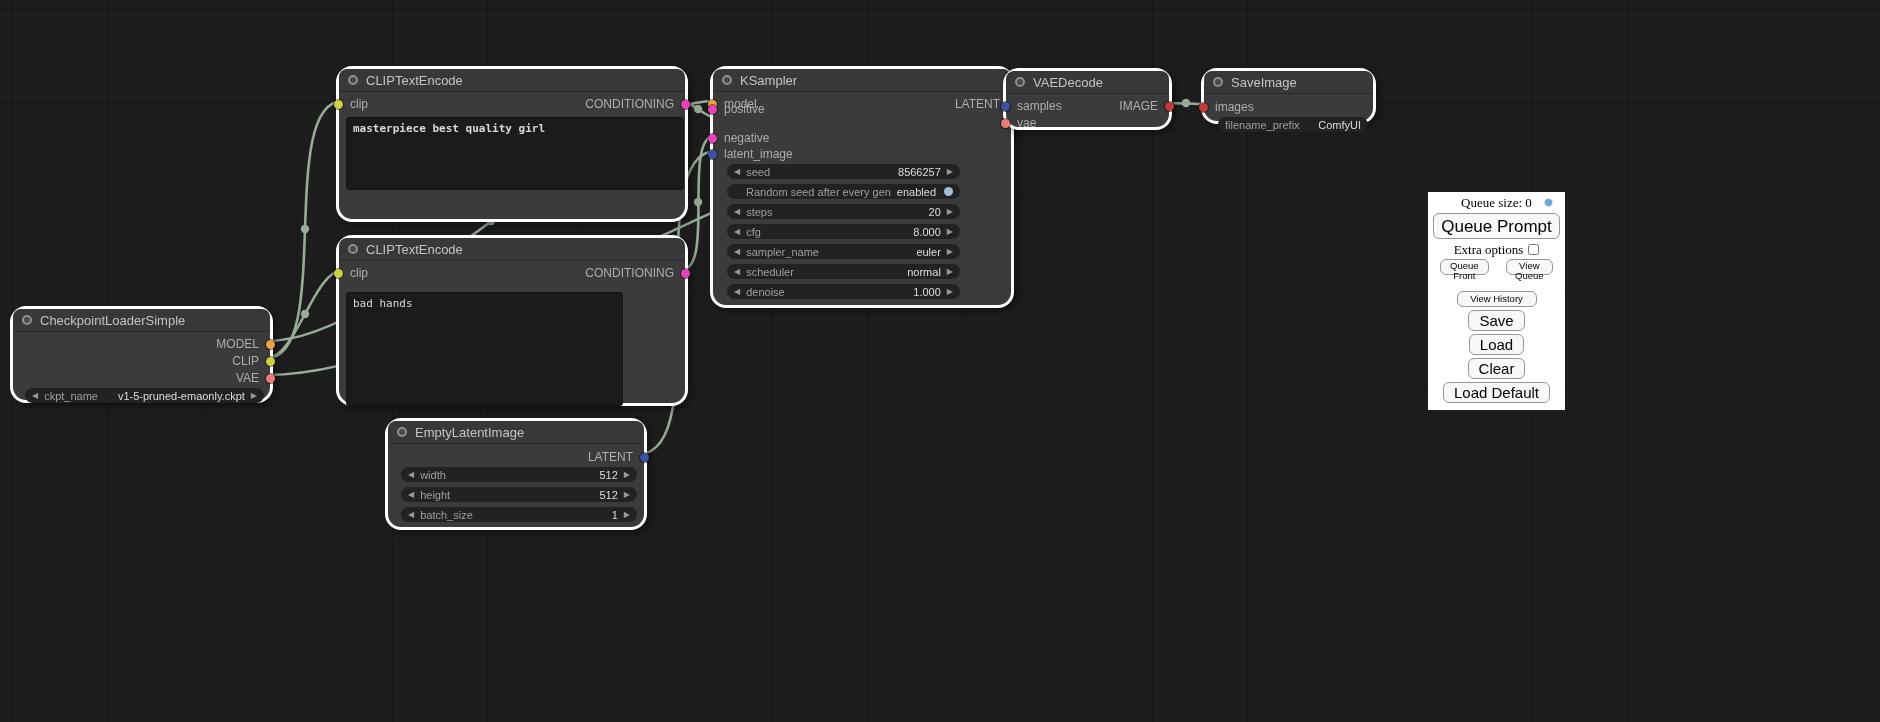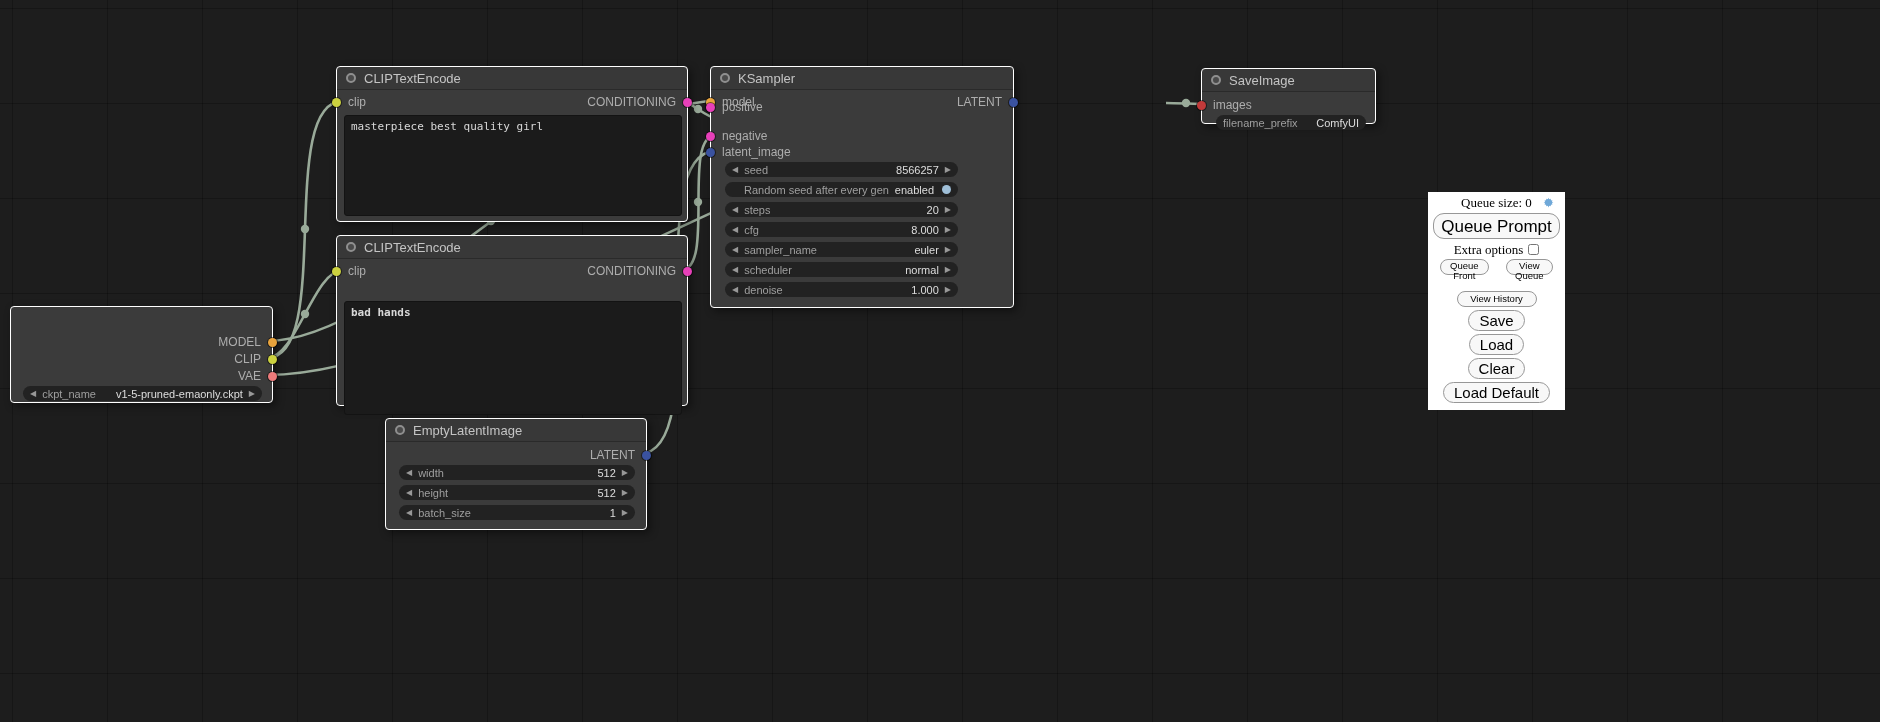--- a/index.html
+++ b/index.html
@@ -11,21 +11,21 @@
       linear-gradient(90deg, rgba(0,0,0,.25) 1px, transparent 1px);
     background-size:95px 95px;
     background-position:12px 8px;
     font-family:"Liberation Sans",sans-serif;
   }
   #canvas{position:relative;width:1880px;height:722px}
   #links{position:absolute;left:0;top:0;z-index:1}
   #links path{stroke:#99AA99;stroke-width:2.6;fill:none}
   #links circle{fill:#99AA99}
 
-  .node{position:absolute;z-index:2;background:#3b3b3b;border:1px solid #ffffff;border-radius:4px;
+  .node{position:absolute;z-index:2;background:#3b3b3b;border:3px solid #ffffff;border-radius:16px;
         box-shadow:3px 3px 9px rgba(0,0,0,.45);box-sizing:border-box}
   .ntitle{height:22px;display:flex;align-items:center;gap:8px;padding:0 9px;background:#383838;
           border-radius:8px 8px 0 0;border-bottom:1px solid rgba(0,0,0,.25)}
   .ndot{width:6px;height:6px;border-radius:50%;background:#4a4a4a;border:2px solid #8f8f8f;flex:none}
   .ntext{color:#c4c4c4;font-size:13px;white-space:nowrap}
 
   .slot{position:absolute;display:flex;align-items:center;gap:7px;height:16px;font-size:12px;color:#adadad;white-space:nowrap}
   .slot.in{left:-5px}
   .slot.out{right:-5px;flex-direction:row-reverse}
   .sdot{width:9px;height:9px;border-radius:50%;flex:none;box-shadow:0 0 0 1px rgba(0,0,0,.5)}
@@ -46,21 +46,21 @@
   .nta{position:absolute;background:#1b1b1b;border:1px solid #131313;border-radius:3px;color:#d8d8d8;
        font-family:"DejaVu Sans Mono",monospace;font-size:11px;line-height:1.35;padding:4px 6px;resize:none;outline:none;
        box-sizing:border-box}
 
   
   #menu{position:absolute;left:1428px;top:192px;width:137px;z-index:3;background:#ffffff;color:#000;
         display:flex;flex-direction:column;align-items:center;padding:3px 12px 7px;box-sizing:border-box;
         font-family:"Liberation Serif",serif}
   .menu-head{width:100%;position:relative;display:flex;align-items:center;justify-content:center;font-size:13px;height:16px}
   .gear{position:absolute;right:-2px;top:1px;line-height:0;cursor:pointer}
-  .btn{font-family:"Liberation Sans",sans-serif;background:#f8f8f8;border:1px solid #979797;border-radius:11px;
+  .btn{font-family:"Liberation Sans",sans-serif;background:#f8f8f8;border:1px solid #979797;border-radius:6px;
        color:#000;cursor:pointer;line-height:1}
   .btn.big{width:127px;height:26px;font-size:17px;margin:2px 0 1px}
   .extra-row{display:flex;align-items:center;gap:5px;font-size:13px;height:19px}
   .extra-row input{width:11px;height:11px;margin:0}
   .pair-row{display:flex;gap:17px;justify-content:flex-end;width:100%}
   .btn.tiny{font-size:9.5px;height:16px;padding:1px 4px}
   .btn.vh{width:80px;margin-top:16px}
   .btn.med{font-size:15px;height:21px;margin-top:3px;padding:0 10px}
 </style>
 </head>
@@ -83,20 +83,24 @@
     <circle cx="305" cy="314" r="4.2"></circle>
       <circle cx="637" cy="247" r="4.2"></circle>
     <circle cx="698" cy="109" r="4.2"></circle>
       <circle cx="698" cy="202" r="4.2"></circle>
     <circle cx="677" cy="302" r="4.2"></circle>
       <circle cx="985" cy="102" r="4.2"></circle>
     <circle cx="1186" cy="103" r="4.2"></circle>
   </svg>
 
   <div class="node" style="left:10px;top:306px;width:263px;height:97px">
+    <div class="ntitle">
+      <span class="ndot"></span>
+      <span class="ntext">CheckpointLoaderSimple</span>
+    </div>
     <div class="slot out" style="top:27px">
       <span class="sdot c-model"></span>
       <span>MODEL</span>
     </div>
     <div class="slot out" style="top:44px">
       <span class="sdot c-clip"></span>
       <span>CLIP</span>
     </div>
     <div class="slot out" style="top:61px">
       <span class="sdot c-vae"></span>
@@ -116,37 +120,37 @@
       <span class="ntext">CLIPTextEncode</span>
     </div>
     <div class="slot in" style="top:27px">
       <span class="sdot c-clip"></span>
       <span>clip</span>
     </div>
     <div class="slot out" style="top:27px">
       <span class="sdot c-cond"></span>
       <span>CONDITIONING</span>
     </div>
-    <textarea class="nta" style="left: 7px; top: 48px; width: 338px; height: 101px;">masterpiece best quality girl</textarea>
+    <textarea class="nta" style="left: 7px; top: 48px; width: 338px; height: 73px; font-weight: bold;">masterpiece best quality girl</textarea>
   </div>
 
   <div class="node" style="left:336px;top:235px;width:352px;height:171px">
     <div class="ntitle">
       <span class="ndot"></span>
       <span class="ntext">CLIPTextEncode</span>
     </div>
     <div class="slot in" style="top:27px">
       <span class="sdot c-clip"></span>
       <span>clip</span>
     </div>
     <div class="slot out" style="top:27px">
       <span class="sdot c-cond"></span>
       <span>CONDITIONING</span>
     </div>
-    <textarea class="nta" style="left: 7px; top: 65px; width: 338px; height: 114px; font-weight: bold;">bad hands</textarea>
+    <textarea class="nta" style="left: 7px; top: 54px; width: 277px; height: 114px;">bad hands</textarea>
   </div>
 
   <div class="node" style="left:710px;top:66px;width:304px;height:242px">
     <div class="ntitle">
       <span class="ndot"></span>
       <span class="ntext">KSampler</span>
     </div>
     <div class="slot in" style="top:27px">
       <span class="sdot c-model"></span>
       <span>model</span>
@@ -204,20 +208,38 @@
       <span class="warr">▶</span>
     </div>
     <div class="widget" style="top:215px;left:14px;width:233px">
       <span class="warr">◀</span>
       <span class="wlabel">denoise</span>
       <span class="wvalue">1.000</span>
       <span class="warr">▶</span>
     </div>
   </div>
 
+  <div class="node" style="left:1003px;top:68px;width:169px;height:62px">
+    <div class="ntitle">
+      <span class="ndot"></span>
+      <span class="ntext">VAEDecode</span>
+    </div>
+    <div class="slot in" style="top:27px">
+      <span class="sdot c-latent"></span>
+      <span>samples</span>
+    </div>
+    <div class="slot in" style="top:44px">
+      <span class="sdot c-vae"></span>
+      <span>vae</span>
+    </div>
+    <div class="slot out" style="top:27px">
+      <span class="sdot c-image"></span>
+      <span>IMAGE</span>
+    </div>
+  </div>
 
   <div class="node" style="left:1201px;top:68px;width:175px;height:56px">
     <div class="ntitle">
       <span class="ndot"></span>
       <span class="ntext">SaveImage</span>
     </div>
     <div class="slot in" style="top:28px">
       <span class="sdot c-image"></span>
       <span>images</span>
     </div>

